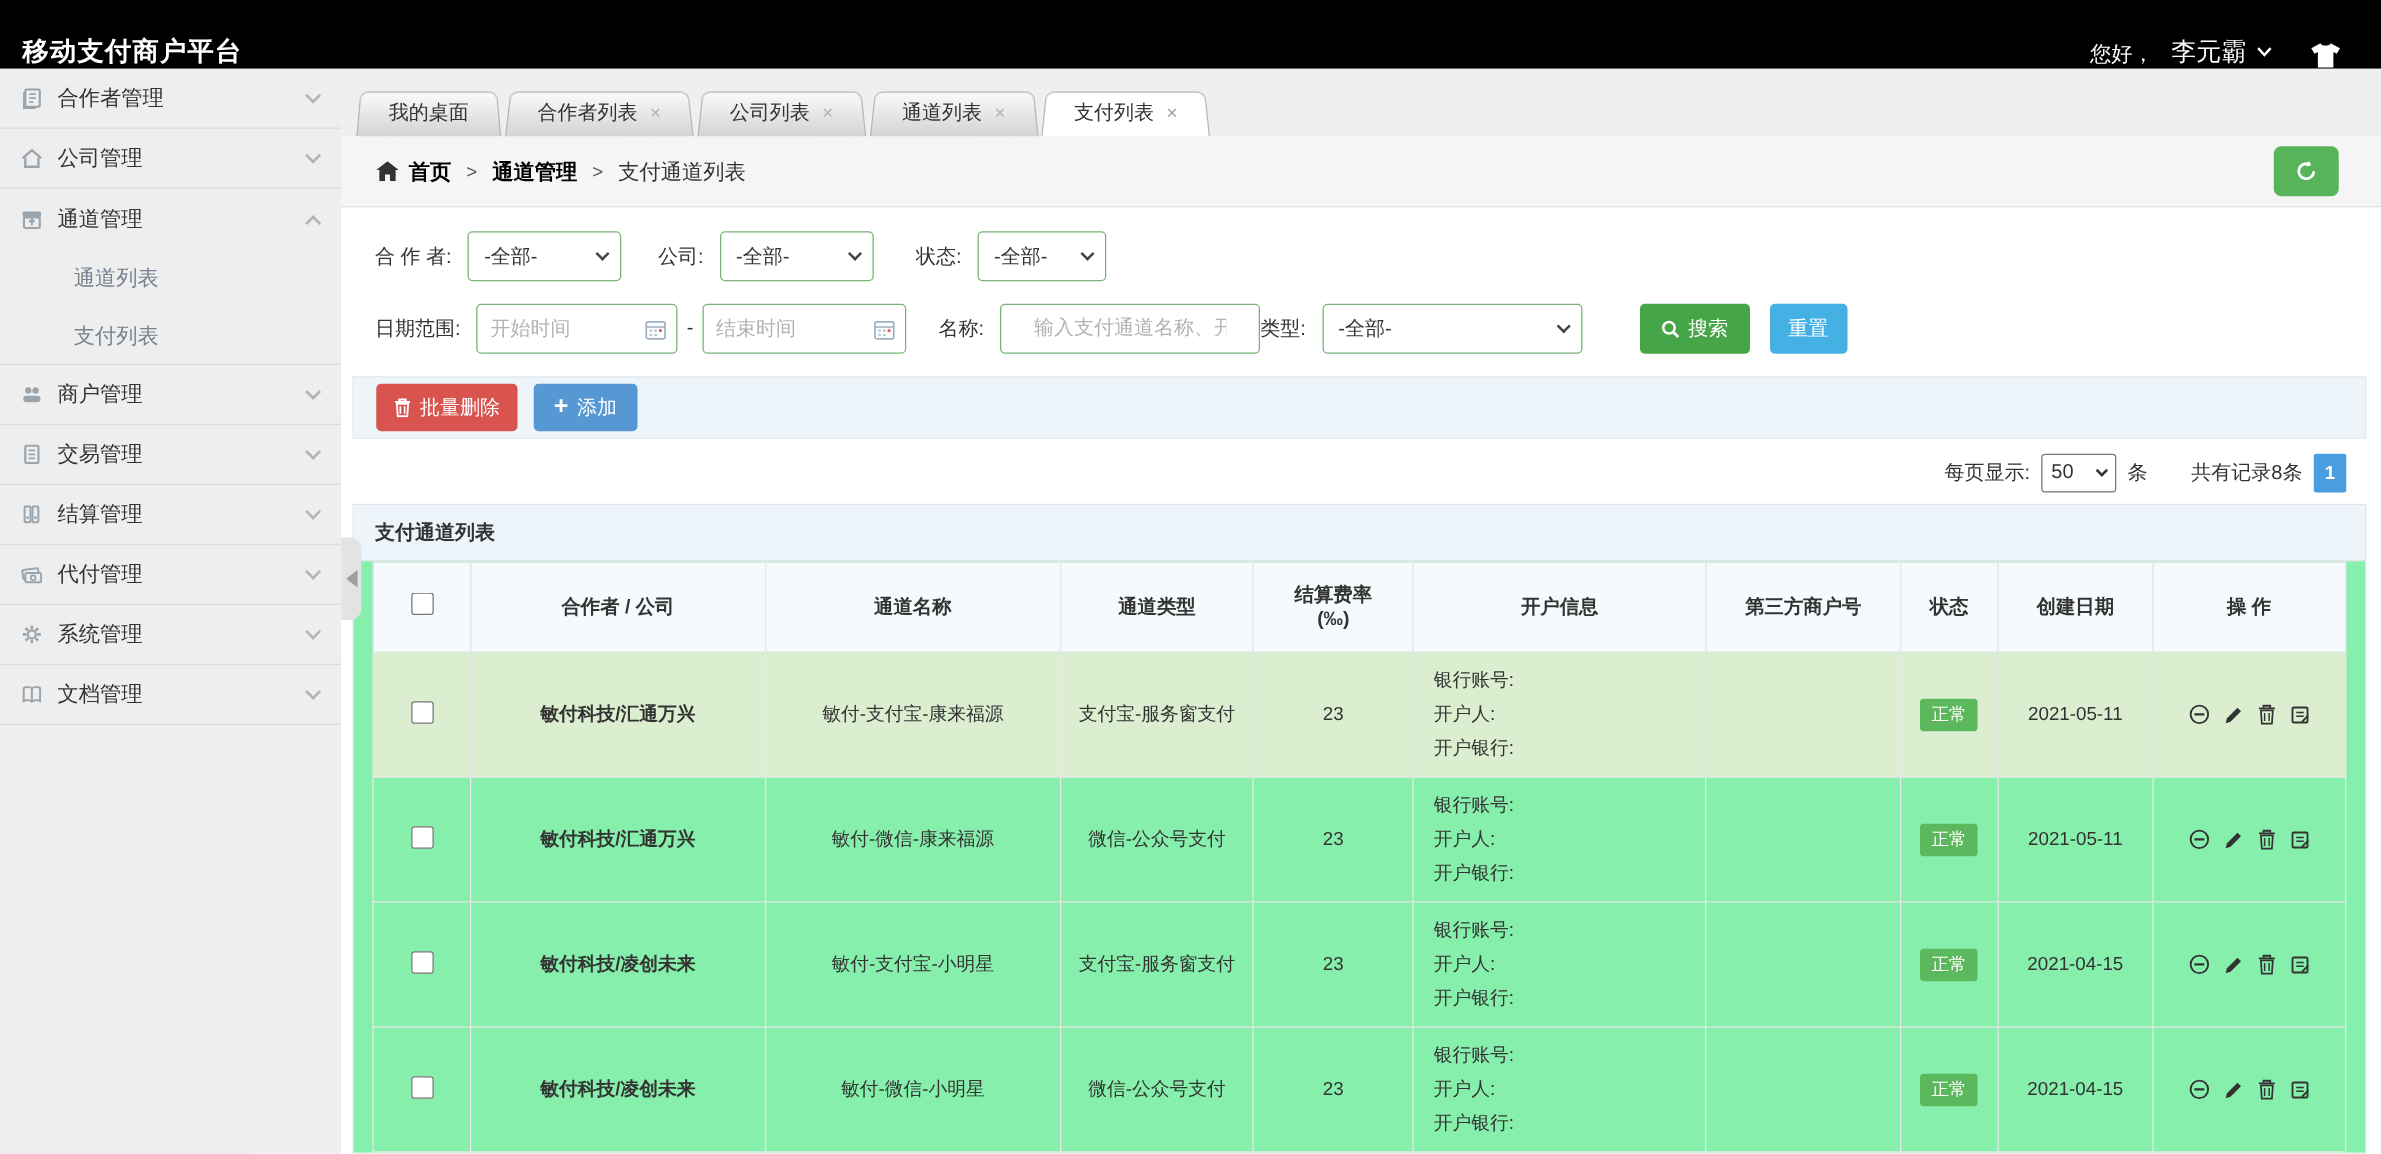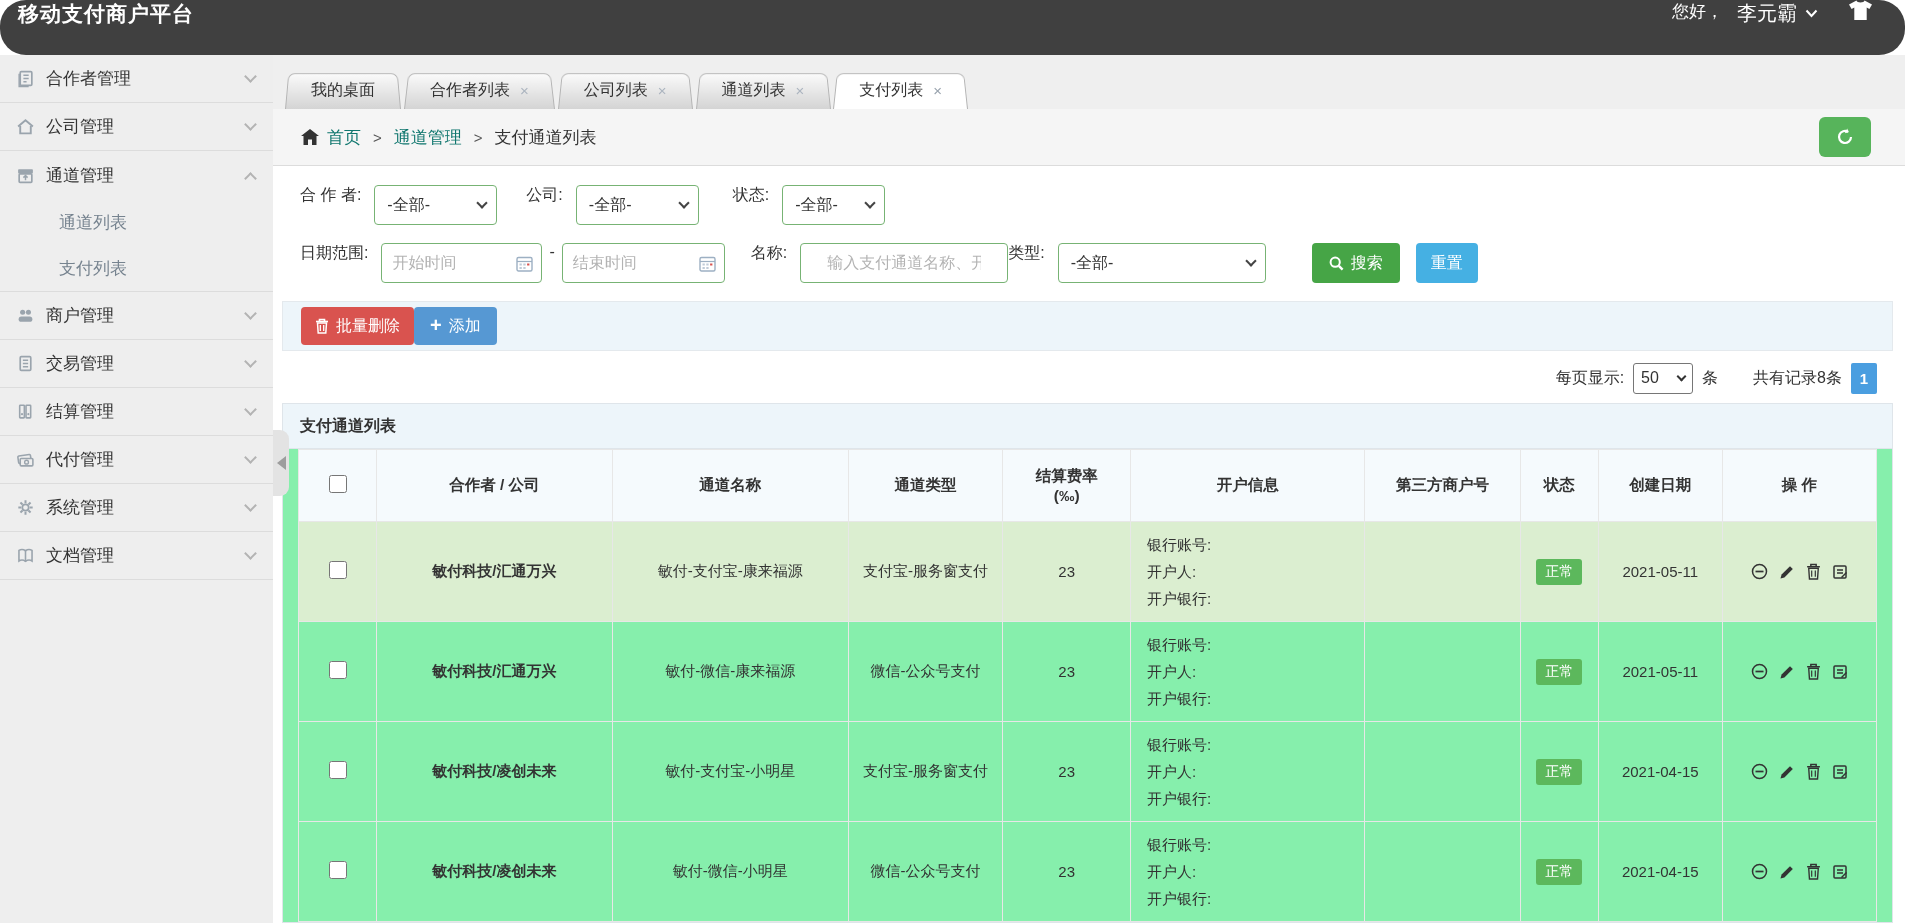--- a/index.html
+++ b/index.html
@@ -1,20 +1,20 @@
 <!DOCTYPE html>
 <html><head>
 <meta charset="utf-8">
 <style>
   * { box-sizing: border-box; margin: 0; padding: 0; }
   html,body { width:1905px; height:923px; overflow:hidden; background:#fff;
     font-family:"Liberation Sans","DejaVu Sans",sans-serif; color:#333; }
 
   
-  .header { height:55px; background:#404040; display:flex; align-items:flex-start; color:#fff;border-radius:26px; }
+  .header { height:55px; background:#000000; display:flex; align-items:flex-end; color:#fff; }
   .header .title { font-size:21px; font-weight:bold; margin-left:18px; letter-spacing:1px; }
   .header .spacer { flex:1; }
   .header .greet { font-size:17px; margin-right:14px; }
   .user-menu { display:flex; align-items:center; gap:8px; font-size:20px; margin-right:30px; cursor:pointer; }
   .tshirt { margin-right:32px; display:flex; cursor:pointer; }
 
   
   .app { display:flex; height:868px; position:relative; }
 
   
@@ -47,51 +47,51 @@
     background:linear-gradient(#fafafa,#d4d4d4); border:1px solid #b4b4b4; border-bottom:none;
     border-radius:7px 7px 0 0; transform:perspective(55px) rotateX(5deg); transform-origin:bottom; }
   .tab.active::before { background:#fff; }
   .tab .close { font-size:15px; color:#abb4bf; line-height:1; }
   .tab.active .close { color:#98a2ad; }
 
   
   .breadcrumb { height:58px; background:#f5f5f5; border-bottom:1px solid #dcdcdc;
     display:flex; align-items:center; padding:0 16px 0 28px; font-size:17px; color:#333; }
   .breadcrumb .sep { margin:0 12px; color:#555; font-size:15px; }
-  .breadcrumb a { color:#0f766e; text-decoration:none; cursor:pointer; }
+  .breadcrumb a { color:#000000; text-decoration:none; cursor:pointer;font-weight:bold; }
   .refresh-btn { margin-left:auto; margin-right:18px; width:52px; height:40px; background:#57b45b;
     border:none; border-radius:6px; display:flex; align-items:center; justify-content:center; cursor:pointer; }
 
   
   .content { flex:1; background:#fff; padding:0 12px 0 9px; }
 
   
   .filters { padding:19px 0 0 18px; font-size:16px; }
-  .frow { display:flex; height:40px; margin-bottom:18px; }
+  .frow { display:flex; align-items:center; height:40px; margin-bottom:18px; }
   .flabel { margin-right:13px; white-space:nowrap; }
   .sel { height:40px; border:1px solid #77b374; border-radius:4px; background:#fff;
     display:flex; align-items:center; justify-content:space-between; padding:0 10px 0 12px;
     cursor:pointer; color:#333; }
   .sel .dn { width:8px; height:8px; border-right:2px solid #444; border-bottom:2px solid #444;
     transform:rotate(45deg); margin-top:-4px; margin-left:10px; }
   .dateinput { height:40px; border:1px solid #77b374; border-radius:4px; background:#fff;
     display:flex; align-items:center; justify-content:space-between; padding:0 8px 0 10px; cursor:text; }
   .dateinput .ph { color:#b3b3b3; }
   .txtinput { height:40px; border:1px solid #77b374; border-radius:4px; padding:0 26px;
     font-size:16px; color:#15803d; font-family:inherit; outline:none; }
   .txtinput::placeholder { color:#b3b3b3; }
   .btn { height:40px; border:none; border-radius:4px; color:#fff; font-size:16px;
     display:inline-flex; align-items:center; justify-content:center; gap:7px; cursor:pointer;
     font-family:inherit; }
   .btn-search { background:#46a546; padding:0 17px; }
   .btn-reset { background:#45b0e3; padding:0 15px; }
 
   
   .toolbar { margin-top:15px; background:#edf5fa; border:1px solid #e4e9ed;
-    padding:6px 0 6px 18px; display:flex; align-items:center; height:50px; }
+    padding:6px 0 6px 18px; display:flex; align-items:center; gap:13px; height:50px; }
   .btn-del { background:#d9534f; padding:0 14px; height:38px; }
   .btn-add { background:#5698d3; padding:0 16px; height:38px; }
   .plus { font-size:20px; font-weight:bold; line-height:1; margin-top:-2px; }
 
   
   .pagebar { display:flex; align-items:center; justify-content:flex-end; gap:9px;
     padding:12px 16px 10px 0; font-size:16px; color:#333; height:52px; }
   .mini-sel { width:60px; height:31px; border:1px solid #767676; border-radius:3px; background:#fff;
     display:flex; align-items:center; justify-content:space-between; padding:0 7px; cursor:pointer; }
   .mini-sel .dn { width:7px; height:7px; border-right:2px solid #333; border-bottom:2px solid #333;

